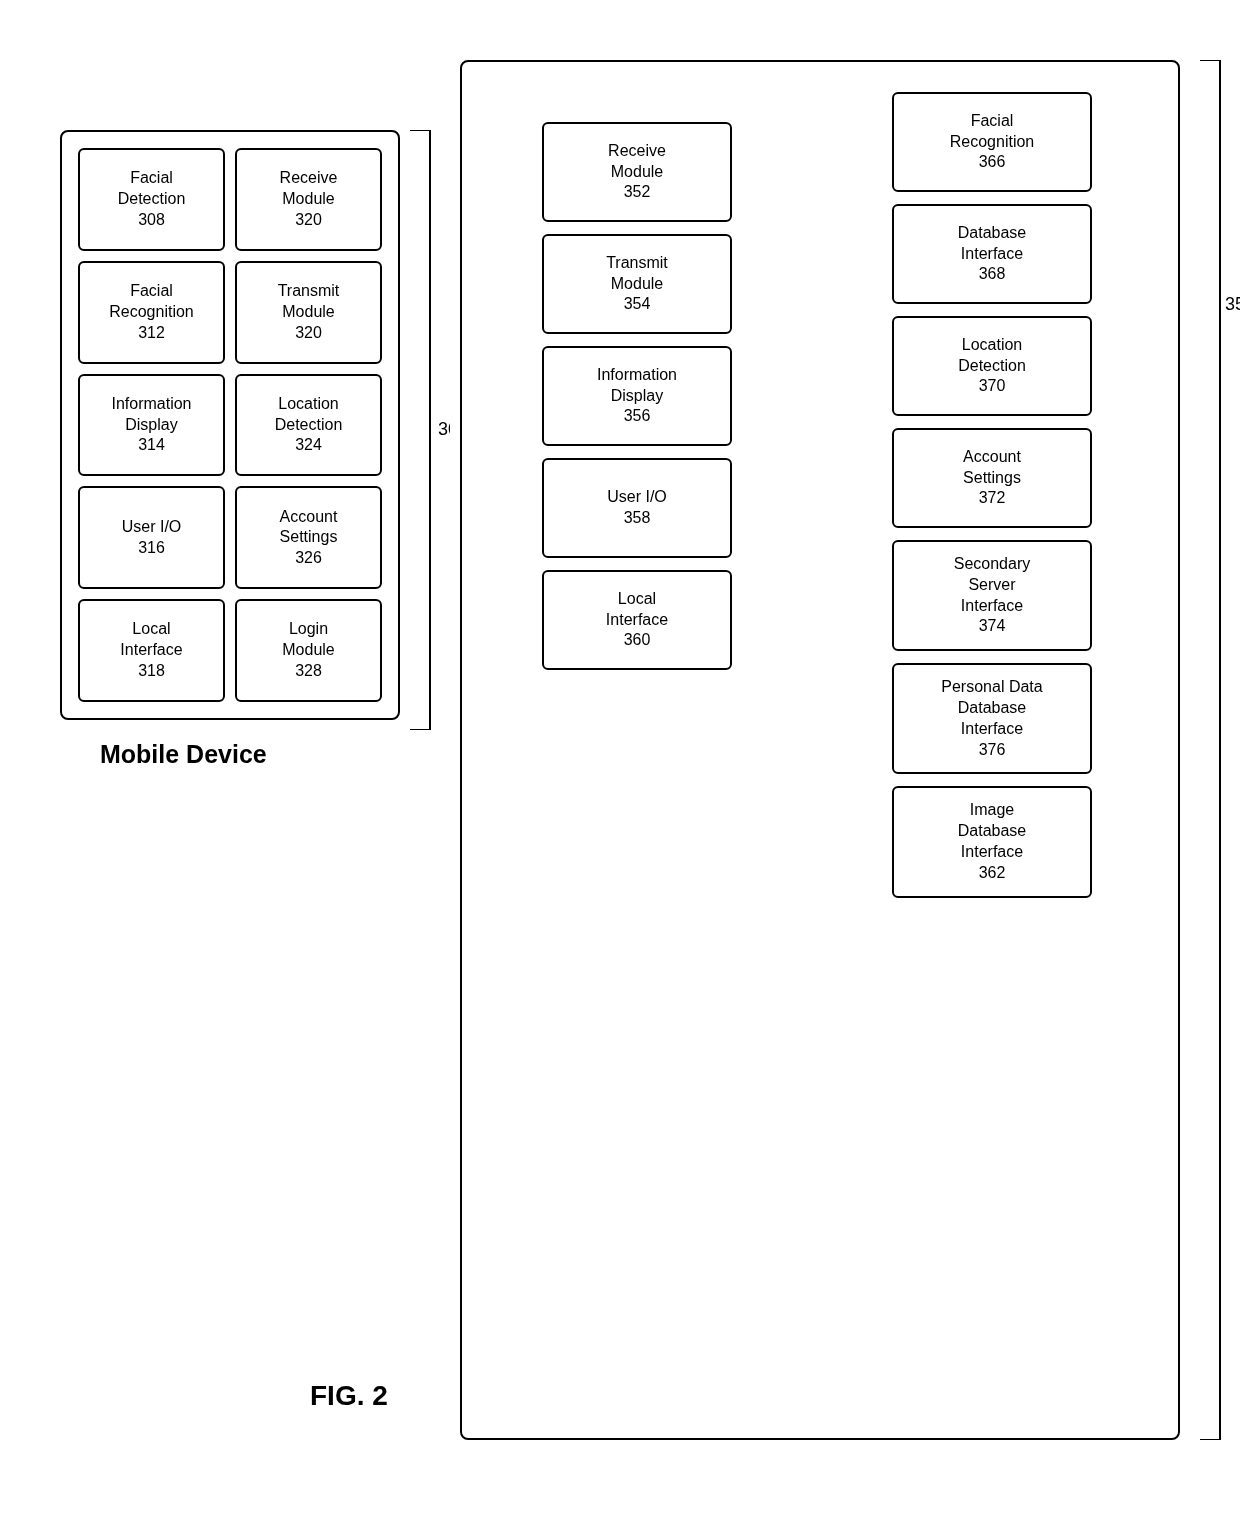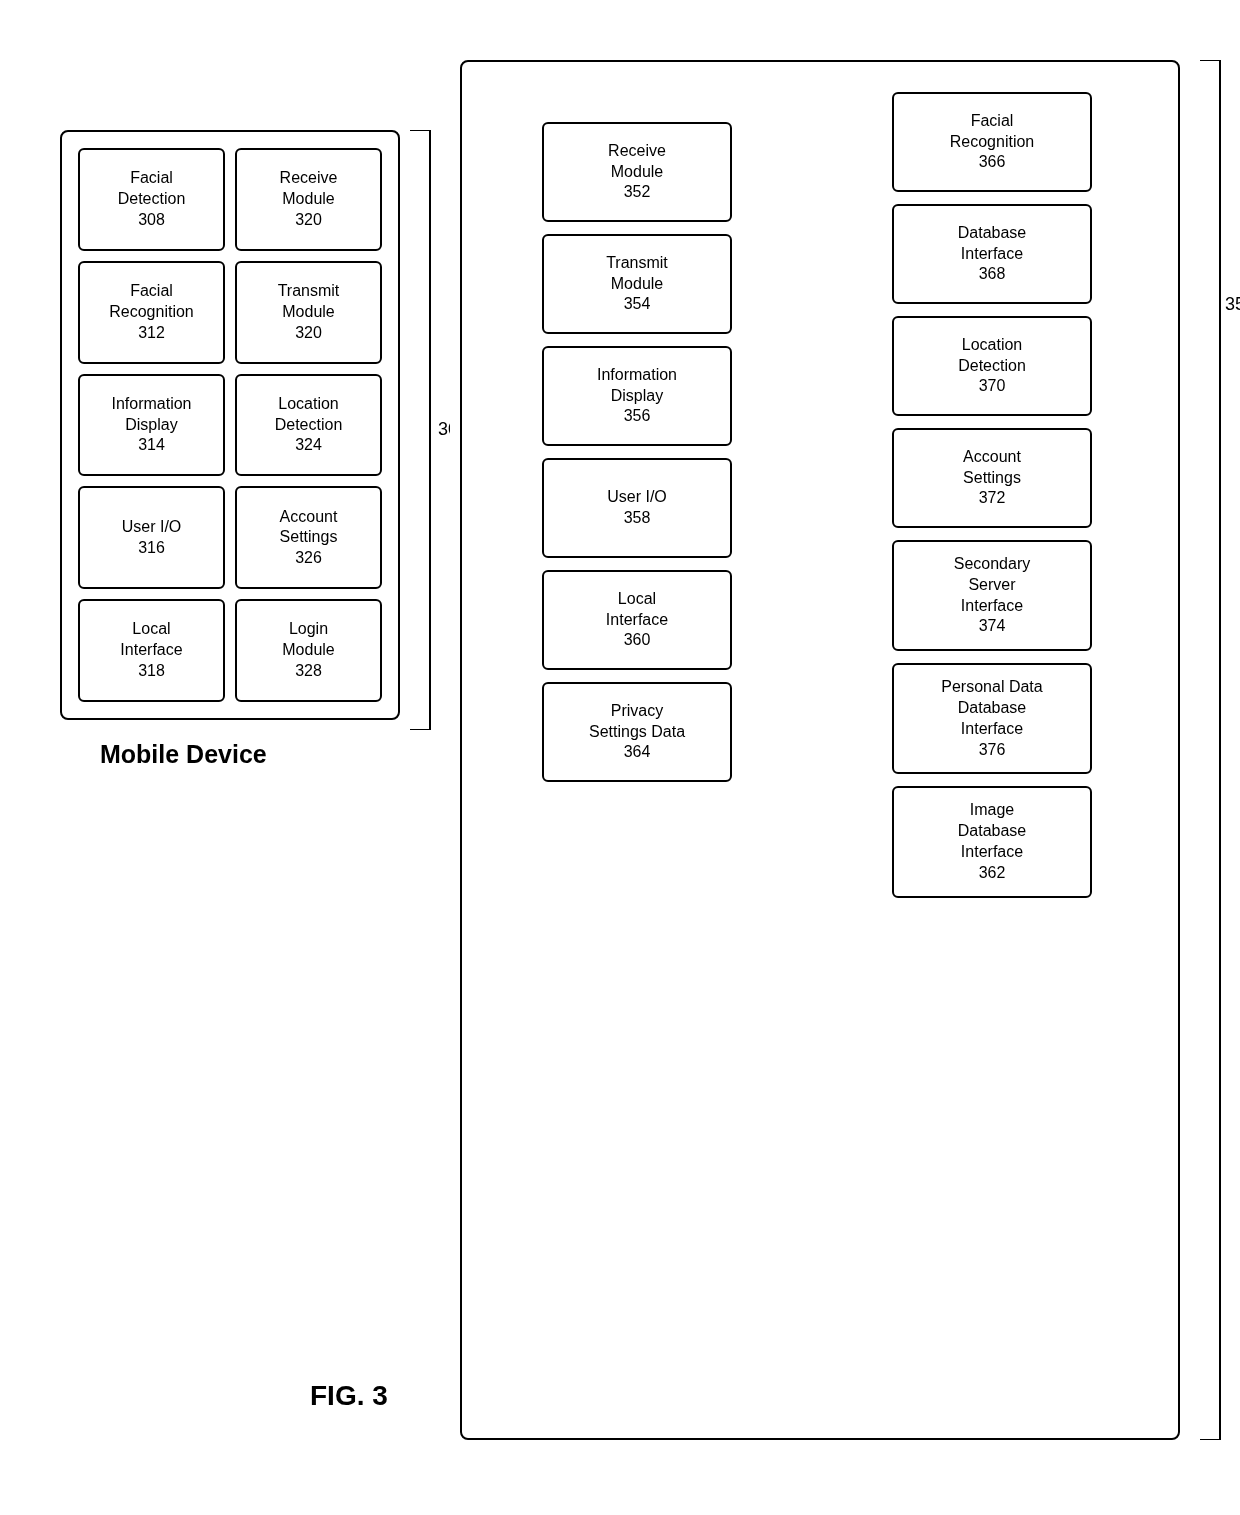--- a/index.html
+++ b/index.html
@@ -181,23 +181,20 @@
       </div>
       <div class="server-module-box">
         <span>Information<br>Display<br>356</span>
       </div>
       <div class="server-module-box">
         <span>User I/O<br>358</span>
       </div>
       <div class="server-module-box">
         <span>Local<br>Interface<br>360</span>
       </div>
-      <div class="server-module-box">
-        <span>Privacy<br>Settings Data<br>364</span>
-      </div>
     </div>
 
     <div class="right-column">
       <div class="server-module-box">
         <span>Facial<br>Recognition<br>366</span>
       </div>
       <div class="server-module-box">
         <span>Database<br>Interface<br>368</span>
       </div>
       <div class="server-module-box">
@@ -217,15 +214,15 @@
       </div>
     </div>
 
   </div>
 
   <svg style="position:absolute;left:1190px;top:60px;width:55px;height:1380px;">
     <path d="M 10,0 L 30,0 L 30,1380 L 10,1380" stroke="#000" stroke-width="2" fill="none"></path>
     <text x="35" y="250" font-size="18" font-family="Arial">350</text>
   </svg>
 
-  <div class="fig-label">FIG. 3</div>
+  <div class="fig-label">FIG. 2</div>
 
 </div>
 
 </body></html>

